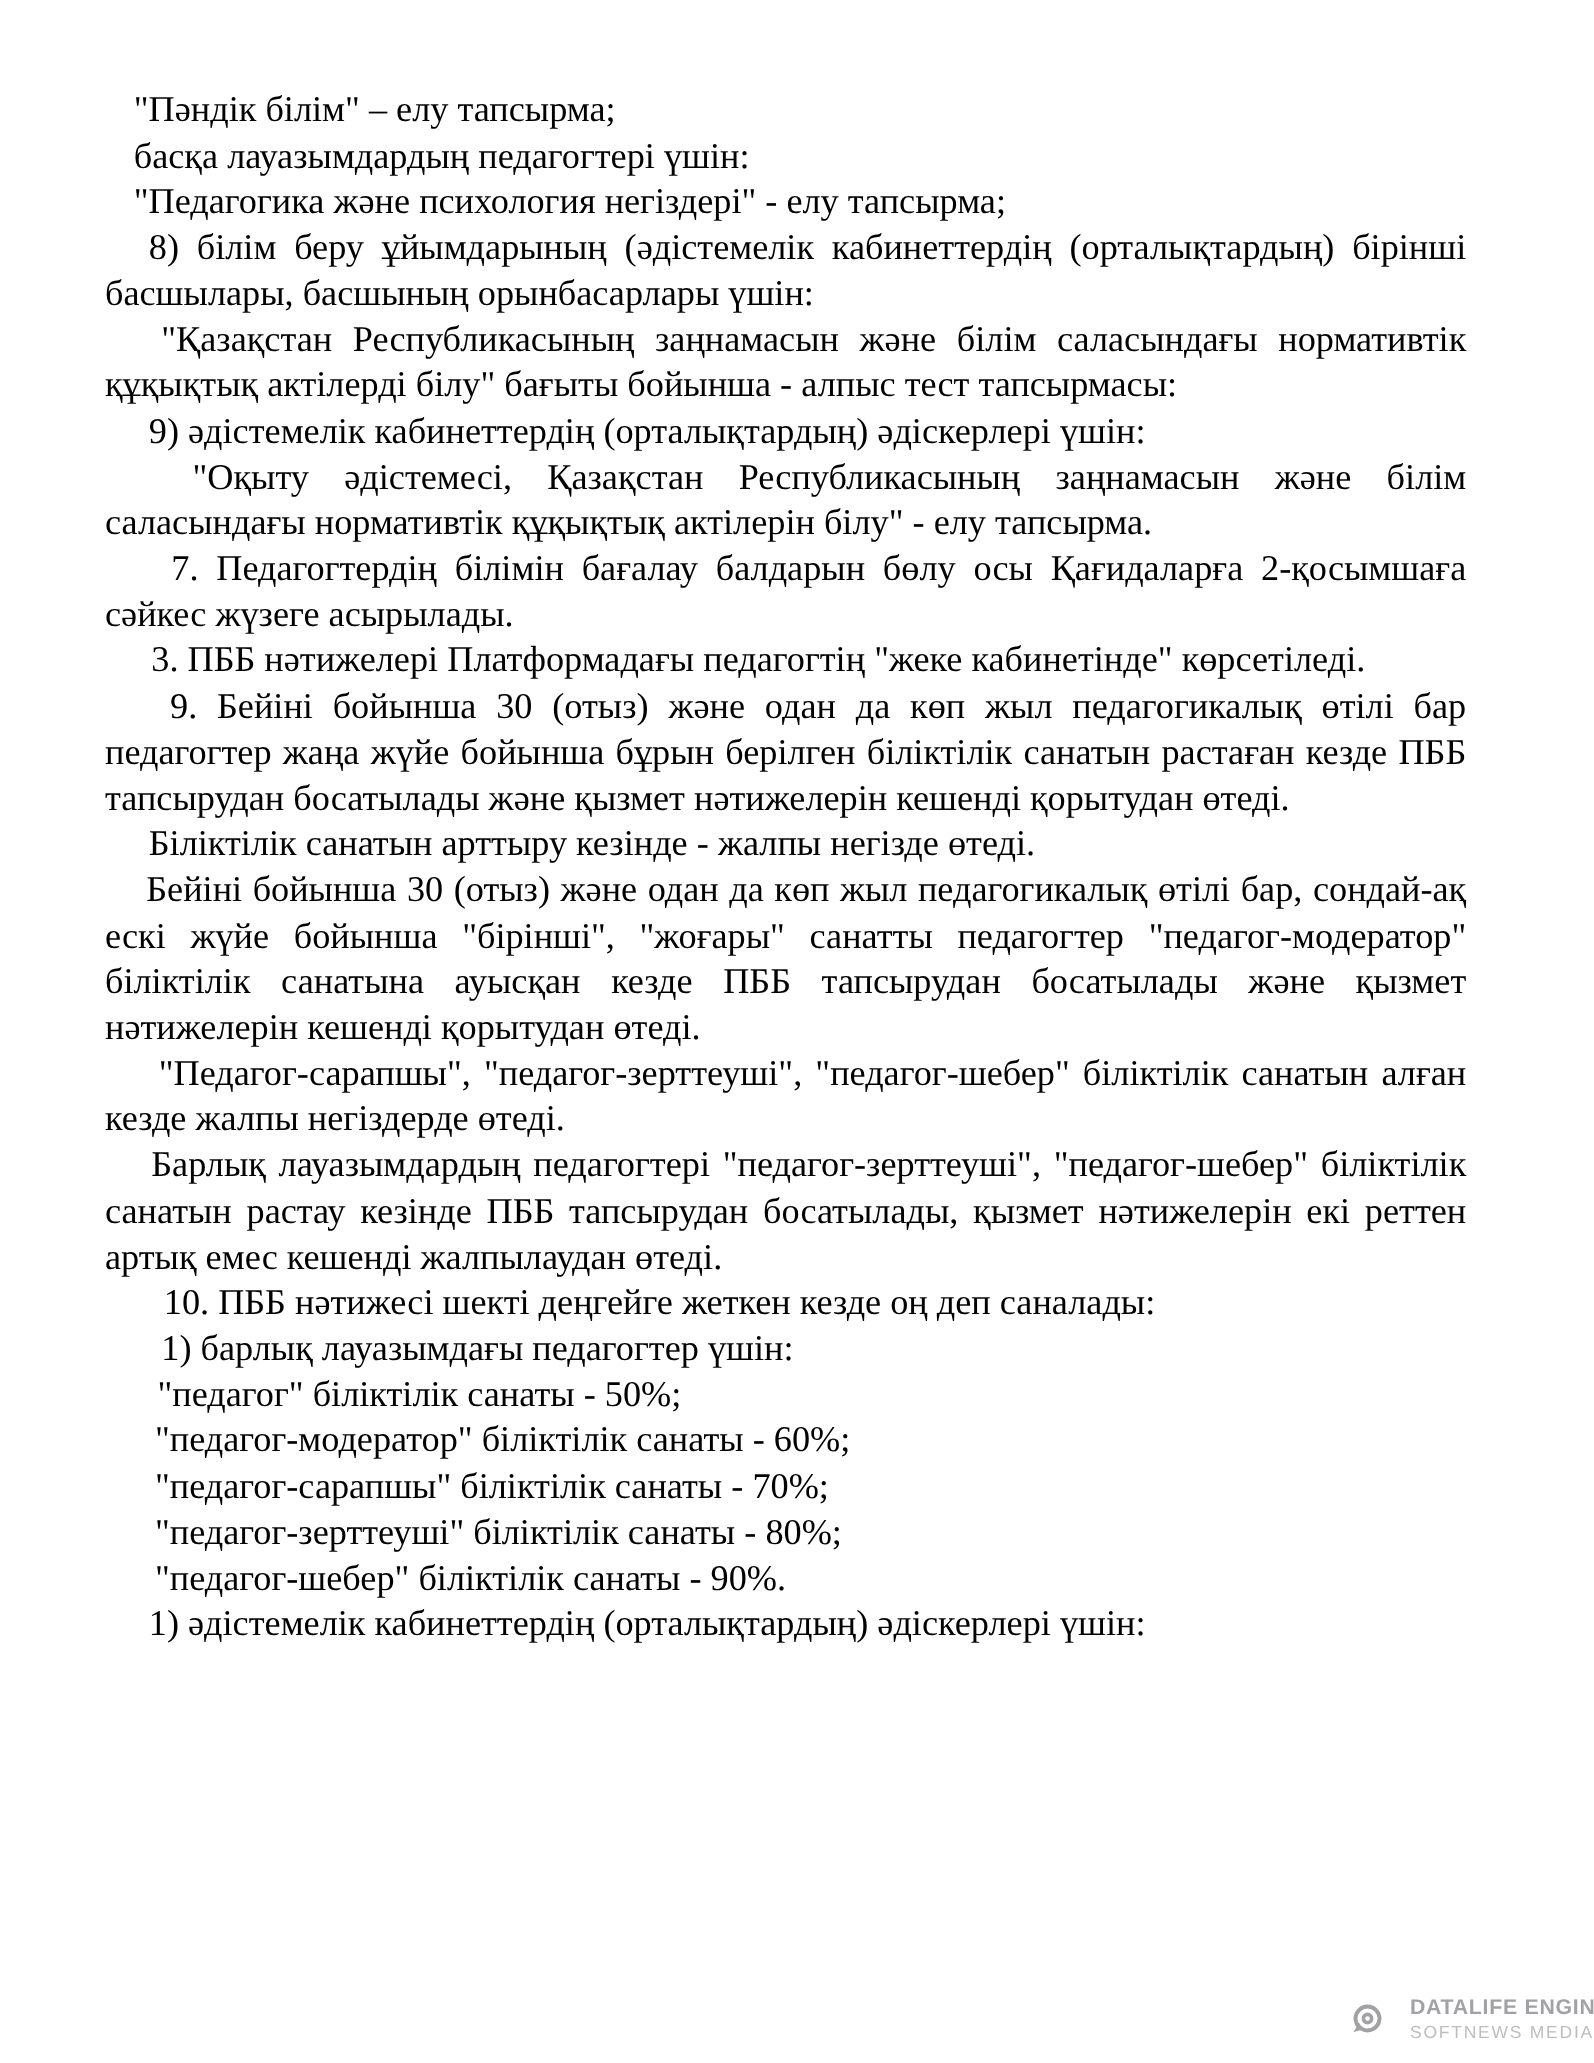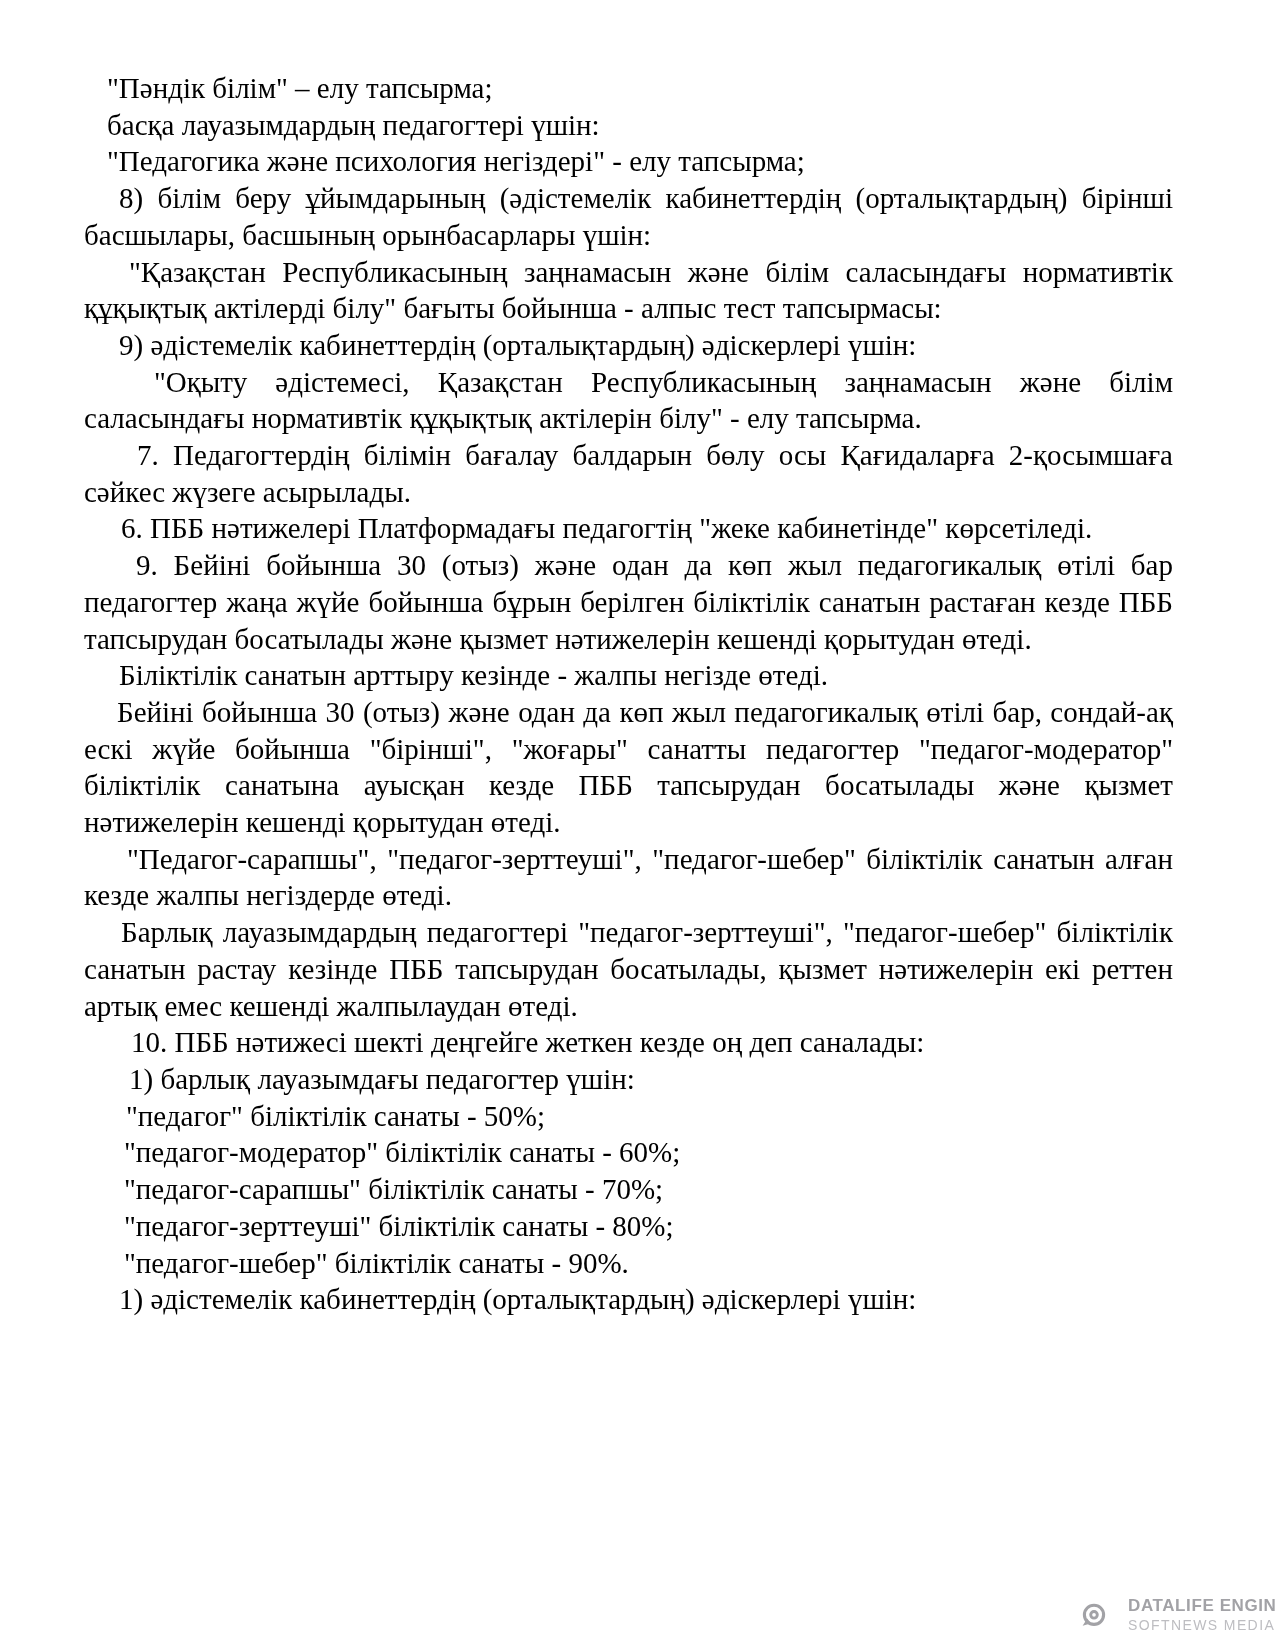--- a/index.html
+++ b/index.html
@@ -76,21 +76,21 @@
 
   <main class="text-block">
       <p style="text-indent: 23px;">"Пәндік білім" – елу тапсырма;</p>
       <p style="text-indent: 23px;">басқа лауазымдардың педагогтері үшін:</p>
       <p style="text-indent: 23px;">"Педагогика және психология негіздері" - елу тапсырма;</p>
       <p style="text-indent: 35px;">8) білім беру ұйымдарының (әдістемелік кабинеттердің (орталықтардың) бірінші басшылары, басшының орынбасарлары үшін:</p>
       <p style="text-indent: 45px;">"Қазақстан Республикасының заңнамасын және білім саласындағы нормативтік құқықтық актілерді білу" бағыты бойынша - алпыс тест тапсырмасы:</p>
       <p style="text-indent: 35px;">9) әдістемелік кабинеттердің (орталықтардың) әдіскерлері үшін:</p>
       <p style="text-indent: 70px;">"Оқыту әдістемесі, Қазақстан Республикасының заңнамасын және білім саласындағы нормативтік құқықтық актілерін білу" - елу тапсырма.</p>
       <p style="text-indent: 53px;">7. Педагогтердің білімін бағалау балдарын бөлу осы Қағидаларға 2-қосымшаға сәйкес жүзеге асырылады.</p>
-      <p style="text-indent: 37px;">6. ПББ нәтижелері Платформадағы педагогтің "жеке кабинетінде" көрсетіледі.</p>
+      <p style="text-indent: 37px;">3. ПББ нәтижелері Платформадағы педагогтің "жеке кабинетінде" көрсетіледі.</p>
       <p style="text-indent: 52px;">9. Бейіні бойынша 30 (отыз) және одан да көп жыл педагогикалық өтілі бар педагогтер жаңа жүйе бойынша бұрын берілген біліктілік санатын растаған кезде ПББ тапсырудан босатылады және қызмет нәтижелерін кешенді қорытудан өтеді.</p>
       <p style="text-indent: 35px;">Біліктілік санатын арттыру кезінде - жалпы негізде өтеді.</p>
       <p style="text-indent: 33px;">Бейіні бойынша 30 (отыз) және одан да көп жыл педагогикалық өтілі бар, сондай-ақ ескі жүйе бойынша "бірінші", "жоғары" санатты педагогтер "педагог-модератор" біліктілік санатына ауысқан кезде ПББ тапсырудан босатылады және қызмет нәтижелерін кешенді қорытудан өтеді.</p>
       <p style="text-indent: 43px;">"Педагог-сарапшы", "педагог-зерттеуші", "педагог-шебер" біліктілік санатын алған кезде жалпы негіздерде өтеді.</p>
       <p style="text-indent: 37px;">Барлық лауазымдардың педагогтері "педагог-зерттеуші", "педагог-шебер" біліктілік санатын растау кезінде ПББ тапсырудан босатылады, қызмет нәтижелерін екі реттен артық емес кешенді жалпылаудан өтеді.</p>
       <p style="text-indent: 47px;">10. ПББ нәтижесі шекті деңгейге жеткен кезде оң деп саналады:</p>
       <p style="text-indent: 45px;">1) барлық лауазымдағы педагогтер үшін:</p>
       <p style="text-indent: 42px;">"педагог" біліктілік санаты - 50%;</p>
       <p style="text-indent: 40px;">"педагог-модератор" біліктілік санаты - 60%;</p>
       <p style="text-indent: 40px;">"педагог-сарапшы" біліктілік санаты - 70%;</p>

